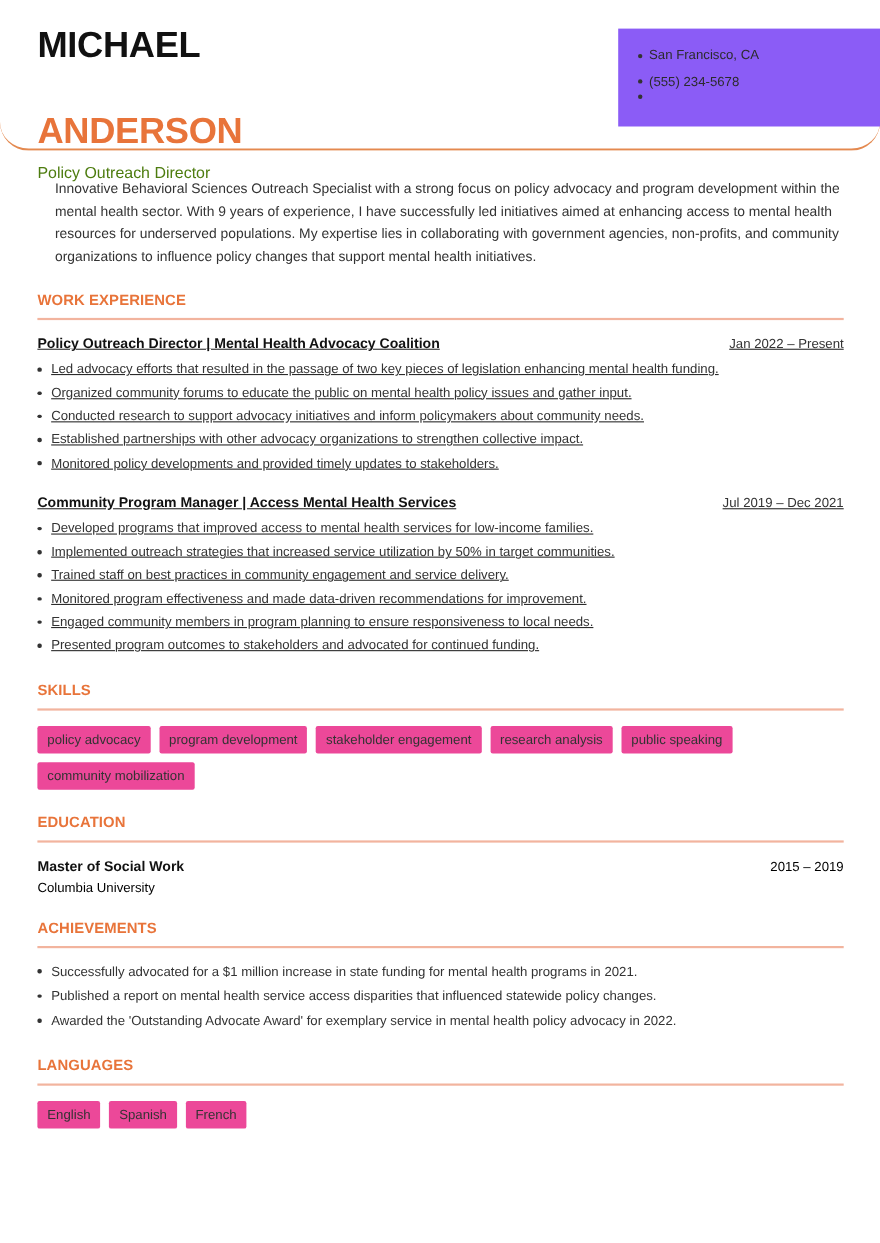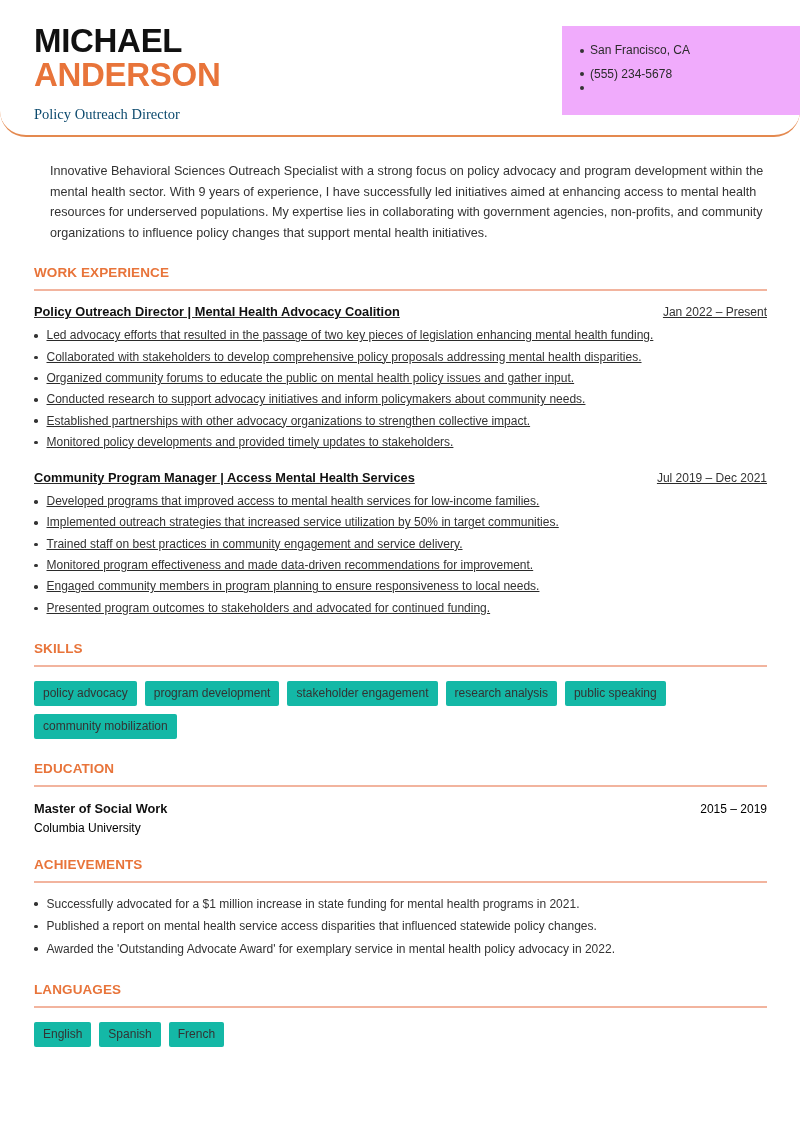--- a/index.html
+++ b/index.html
@@ -16,29 +16,29 @@
       border-bottom: 2px solid #e4894f;
       border-radius: 26px;
     }
     .name-block { position: absolute; left: 34px; top: 24px; }
     .first-name {
       font-size: 33px; font-weight: 700; color: #111111;
       line-height: 34px; letter-spacing: -0.3px;
     }
     .last-name {
       font-size: 33px; font-weight: 700; color: #e8743a;
-      line-height: 34px; letter-spacing: -0.3px;
+      line-height: 34px; letter-spacing: -0.3px; margin-top: 44px;
     }
     .job-title {
-      font-size: 14.5px; color: #0c4a6e; margin-top: 14px; font-family: Liberation Serif, serif;
+      font-size: 14.5px; color: #4d7c0f; margin-top: 14px;
     }
     .contact-box {
       position: absolute; left: 562px; top: 26px;
       width: 238px; height: 89px;
-      background: #f0abfc;
+      background: #8b5cf6;
       padding: 13px 0 0 18px;
     }
     .contact-item {
       font-size: 12px; color: #2b2b2b; line-height: 23.5px;
       display: flex; align-items: center;
     }
     .dot {
       display: inline-block; width: 4px; height: 4px; border-radius: 50%;
       background: #333; margin-right: 6px;
     }
@@ -61,21 +61,21 @@
     .job-role { font-size: 12.8px; font-weight: 700; color: #111111; }
     .job-date { font-size: 12px; color: #333333; }
     .bullets { list-style: none; margin-top: 6px; }
     .bullets li {
       font-size: 12px; line-height: 21.3px; color: #333333;
       display: flex; align-items: center;
     }
     .bullets li .dot { width: 3.5px; height: 3.5px; margin-left: 0; margin-right: 9px; }
     .tags { display: flex; flex-wrap: wrap; gap: 8px 8px; margin-top: 14px; }
     .tag {
-      background: #14b8a6; font-size: 12px; color: #333333;
+      background: #ec4899; font-size: 12px; color: #333333;
       padding: 0 9px; height: 25px; line-height: 25px; border-radius: 2px;
     }
     .edu { margin-top: 14px; }
     .edu-head { display: flex; justify-content: space-between; align-items: baseline; }
     .degree { font-size: 12.8px; font-weight: 700; color: #111111; }
     .edu-date { font-size: 12px; color: #000000; }
     .school { font-size: 12px; color: #000000; margin-top: 5px; }
     .ach-list { margin-top: 10px; }
     .ach-list li { line-height: 22.5px; }
   </style>
@@ -110,24 +110,20 @@
 
   <div class="job">
     <div class="job-head">
       <span class="job-role">Policy Outreach Director | Mental Health Advocacy Coalition</span>
       <span class="job-date">Jan 2022 – Present</span>
     </div>
     <ul class="bullets">
       <li>
           <span class="dot"></span>
           <span>Led advocacy efforts that resulted in the passage of two key pieces of legislation enhancing mental health funding.</span>
-        </li>
-      <li>
-          <span class="dot"></span>
-          <span>Collaborated with stakeholders to develop comprehensive policy proposals addressing mental health disparities.</span>
         </li>
       <li>
           <span class="dot"></span>
           <span>Organized community forums to educate the public on mental health policy issues and gather input.</span>
         </li>
       <li>
           <span class="dot"></span>
           <span>Conducted research to support advocacy initiatives and inform policymakers about community needs.</span>
         </li>
       <li>

